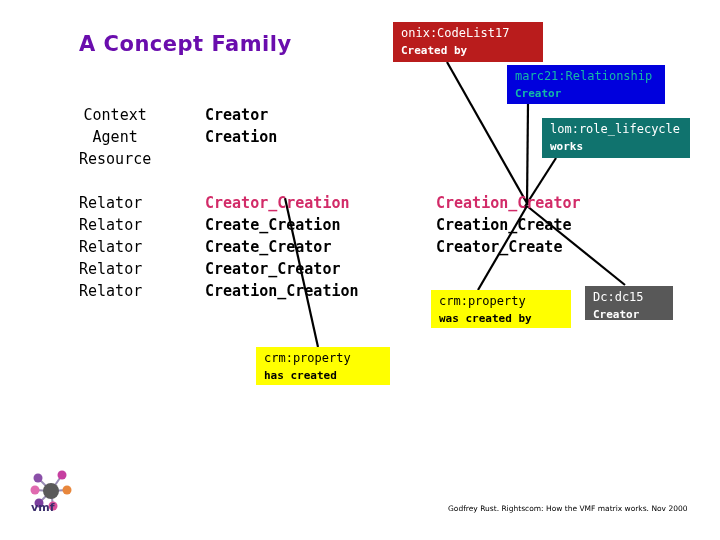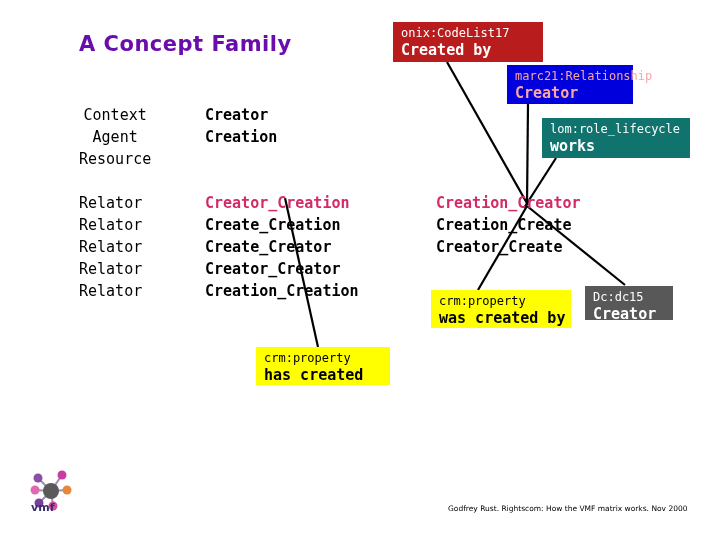--- a/index.html
+++ b/index.html
@@ -63,29 +63,29 @@
     box-sizing: border-box;
     line-height: 17px;
     white-space: nowrap;
   }
   .box .ns {
     font-size: 12px;
     font-weight: normal;
     display: block;
   }
   .box .term {
-    font-size: 15px;
+    font-size: 11px;
     font-weight: bold;
     display: block;
   }
 
   #box-onix   { left: 393px; top: 22px;  width: 150px; height: 40px;
                 background: #b91c1c; color: #ffffff; }
-  #box-marc21 { left: 507px; top: 65px;  width: 126px; height: 39px;
-                background: #0000DD; color: #fca5a5; }
+  #box-marc21 { left: 507px; top: 65px;  width: 158px; height: 39px;
+                background: #0000DD; color: #14b8a6; }
   #box-lom    { left: 542px; top: 118px; width: 148px; height: 40px;
                 background: #10736E; color: #ffffff; }
   #box-crm-was{ left: 431px; top: 290px; width: 140px; height: 38px;
                 background: #FFFF00; color: #000000; }
   #box-dc     { left: 585px; top: 286px; width: 88px;  height: 34px;
                 background: #585858; color: #ffffff; }
   #box-crm-has{ left: 256px; top: 347px; width: 134px; height: 38px;
                 background: #FFFF00; color: #000000; }
 
   

